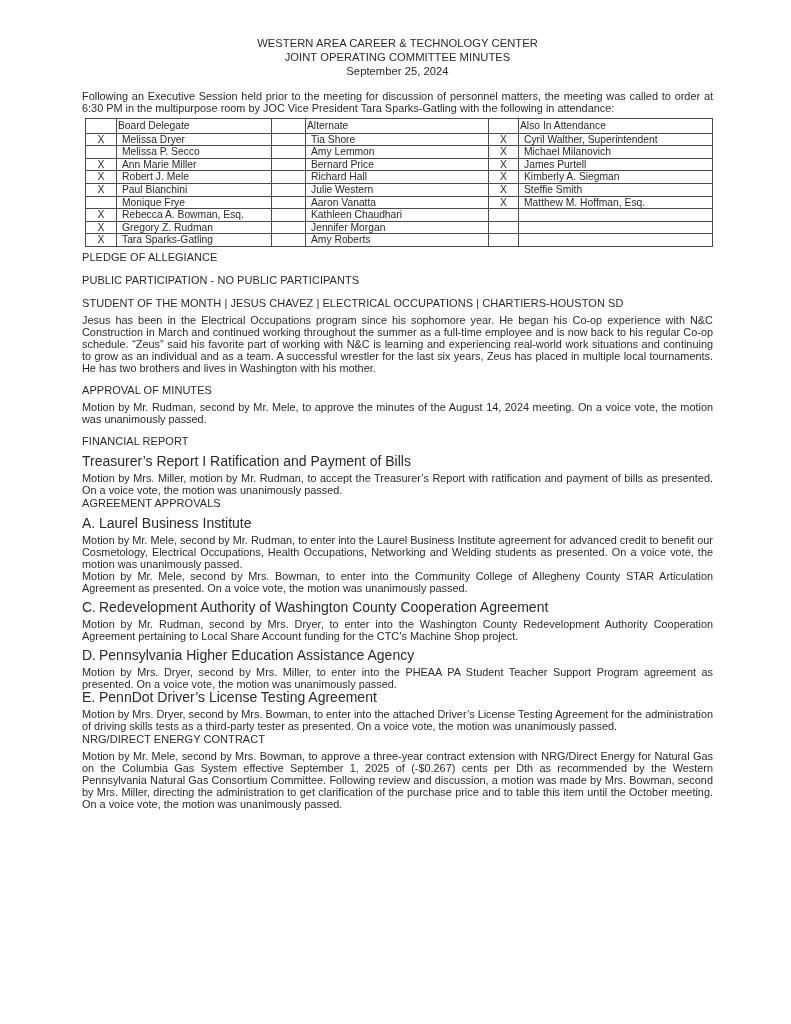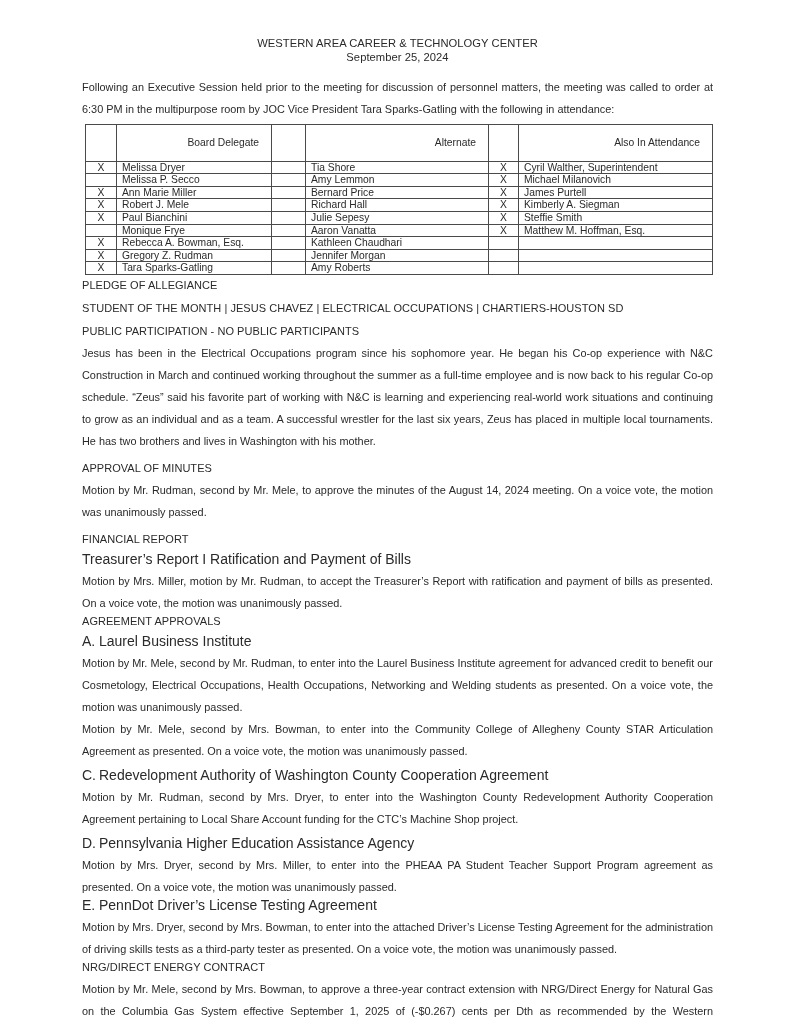--- a/index.html
+++ b/index.html
@@ -27,21 +27,21 @@
       text-align: center;
       line-height: 14px;
       font-size: 11.2px;
       margin-bottom: 12px;
       letter-spacing: 0.05px;
     }
     .title-block div { white-space: nowrap; }
     p {
       margin: 0;
       text-align: justify;
-      line-height: 22px;
+      line-height: 12px;
       font-size: 10.9px;
     }
     .intro { margin-bottom: 4px; }
     table.attendance {
       border-collapse: collapse;
       margin-left: 3px;
       width: 627px;
       table-layout: fixed;
       font-size: 10.3px;
     }
@@ -51,22 +51,22 @@
       padding: 0 0 0 5px;
       line-height: 11.6px;
       white-space: nowrap;
       overflow: hidden;
     }
     table.attendance td.mark {
       text-align: center;
       padding: 0;
     }
     table.attendance td.hdr {
-      text-align: right;
-      padding: 12px;
+      text-align: left;
+      padding: 1px;
     }
     .heading {
       font-size: 11px;
       line-height: 14px;
       margin-top: 9px;
       margin-bottom: 4px;
       white-space: nowrap;
       letter-spacing: 0.05px;
     }
     .heading.first { margin-top: 3px; }
@@ -83,20 +83,21 @@
     }
     .gap-lg { margin-top: 0; }
   </style>
 </head>
 <body>
 
 <div class="page">
 
   <div class="title-block">
     <div>WESTERN AREA CAREER &amp; TECHNOLOGY CENTER</div>
+    <div>JOINT OPERATING COMMITTEE MINUTES</div>
     <div>September 25, 2024</div>
   </div>
 
   <p class="intro">Following an Executive Session held prior to the meeting for discussion of personnel matters, the meeting was called to order at 6:30 PM in the multipurpose room by JOC Vice President Tara Sparks-Gatling with the following in attendance:</p>
 
   <table class="attendance">
     <colgroup>
       <col style="width:31px">
       <col style="width:155px">
       <col style="width:34px">
@@ -142,21 +143,21 @@
       <td>Robert J. Mele</td>
       <td class="mark"></td>
       <td>Richard Hall</td>
       <td class="mark">X</td>
       <td>Kimberly A. Siegman</td>
     </tr>
     <tr>
       <td class="mark">X</td>
       <td>Paul Bianchini</td>
       <td class="mark"></td>
-      <td>Julie Sepesy</td>
+      <td>Julie Western</td>
       <td class="mark">X</td>
       <td>Steffie Smith</td>
     </tr>
     <tr>
       <td class="mark"></td>
       <td>Monique Frye</td>
       <td class="mark"></td>
       <td>Aaron Vanatta</td>
       <td class="mark">X</td>
       <td>Matthew M. Hoffman, Esq.</td>
@@ -183,23 +184,23 @@
       <td class="mark"></td>
       <td>Amy Roberts</td>
       <td class="mark"></td>
       <td></td>
     </tr>
   </tbody>
     </table>
 
   <div class="heading first">PLEDGE OF ALLEGIANCE</div>
 
+  <div class="heading">PUBLIC PARTICIPATION - NO PUBLIC PARTICIPANTS</div>
+
   <div class="heading">STUDENT OF THE MONTH | JESUS CHAVEZ | ELECTRICAL OCCUPATIONS | CHARTIERS-HOUSTON SD</div>
-
-  <div class="heading">PUBLIC PARTICIPATION - NO PUBLIC PARTICIPANTS</div>
   <p>Jesus has been in the Electrical Occupations program since his sophomore year. He began his Co-op experience with N&amp;C Construction in March and continued working throughout the summer as a full-time employee and is now back to his regular Co-op schedule. “Zeus” said his favorite part of working with N&amp;C is learning and experiencing real-world work situations and continuing to grow as an individual and as a team. A successful wrestler for the last six years, Zeus has placed in multiple local tournaments. He has two brothers and lives in Washington with his mother.</p>
 
   <div class="heading">APPROVAL OF MINUTES</div>
   <p>Motion by Mr. Rudman, second by Mr. Mele, to approve the minutes of the August 14, 2024 meeting.  On a voice vote, the motion was unanimously passed.</p>
 
   <div class="heading">FINANCIAL REPORT</div>
   <div class="subheading">Treasurer’s Report I Ratification and Payment of Bills</div>
   <p>Motion by Mrs. Miller, motion by Mr. Rudman, to accept the Treasurer’s Report with ratification and payment of bills as presented.  On a voice vote, the motion was unanimously passed.</p>
 
   <div class="heading gap-lg">AGREEMENT APPROVALS</div>

